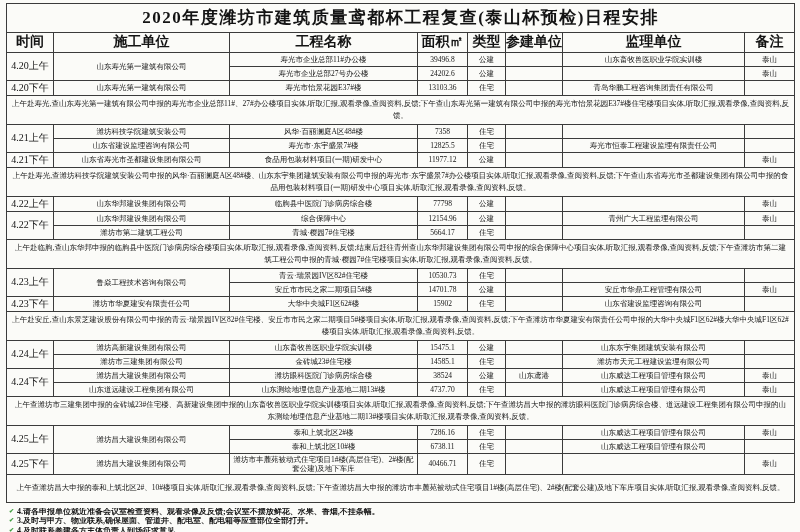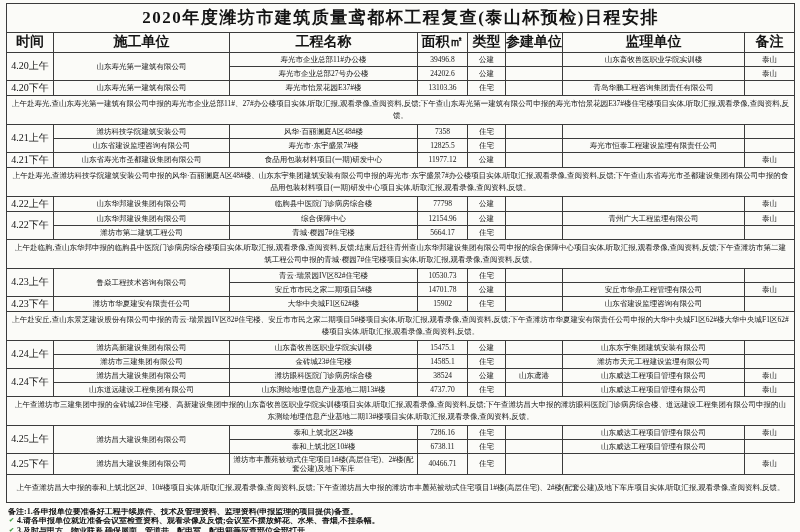--- a/index.html
+++ b/index.html
@@ -296,19 +296,18 @@
           <td class="supervisor"></td>
           <td class="remark">泰山</td>
         </tr>
         <tr class="n">
           <td colspan="8" class="note">上午查潍坊昌大申报的泰和上筑北区2#、10#楼项目实体,听取汇报,观看录像,查阅资料,反馈; 下午查潍坊昌大申报的潍坊市丰麓苑被动式住宅项目1#楼(高层住宅)、2#楼(配套公建)及地下车库项目实体,听取汇报,观看录像,查阅资料,反馈。</td>
         </tr>
       </tbody>
   </table>
 
   <div class="remarks">
-      <div class="remark-line"><span>备注:1.各申报单位要准备好工程手续原件、技术及管理资料、监理资料(申报监理的项目提供)备查。</span></div>
       <div class="remark-line indent"><span class="tick">✔</span><span>4.请各申报单位就近准备会议室检查资料、观看录像及反馈;会议室不摆放鲜花、水果、香烟,不挂条幅。</span></div>
       <div class="remark-line indent"><span class="tick">✔</span><span>3.及时与甲方、物业联系,确保屋面、管道井、配电室、配电箱等应查部位全部打开。</span></div>
       <div class="remark-line indent"><span class="tick">✔</span><span>4.及时联系参建各方主体负责人到场征求意见。</span></div>
     </div>
 
 </div>
 
 </body></html>

